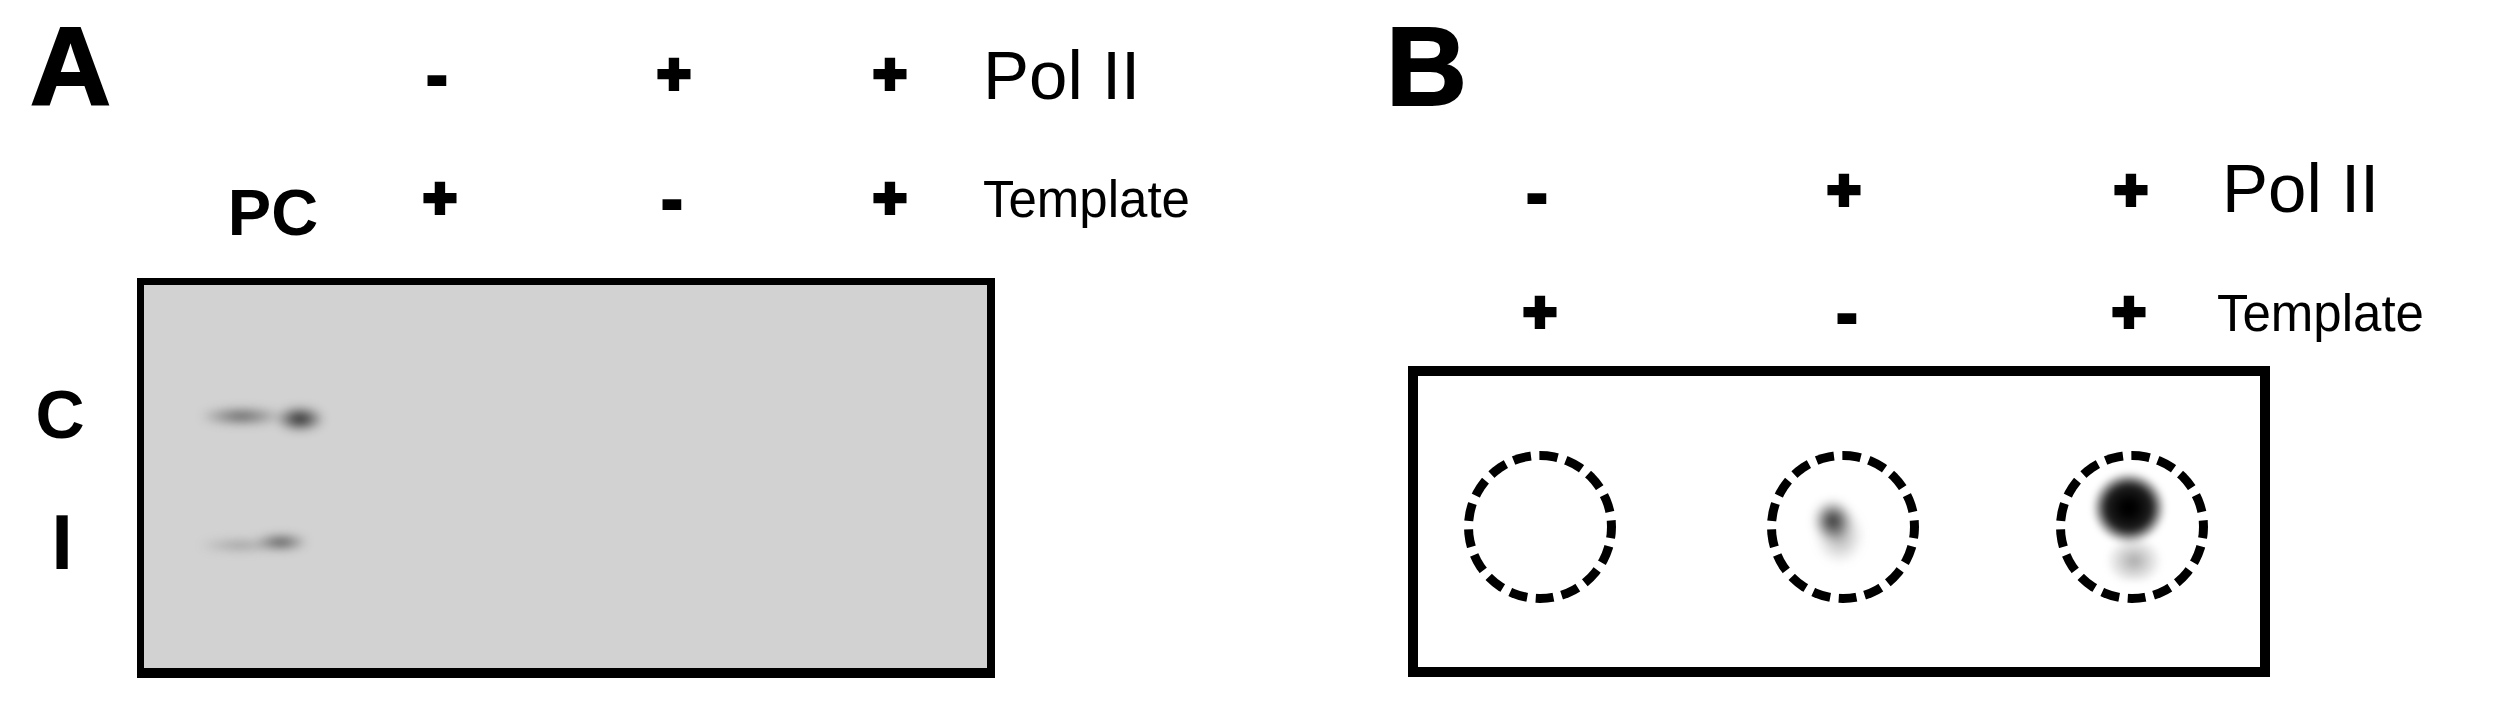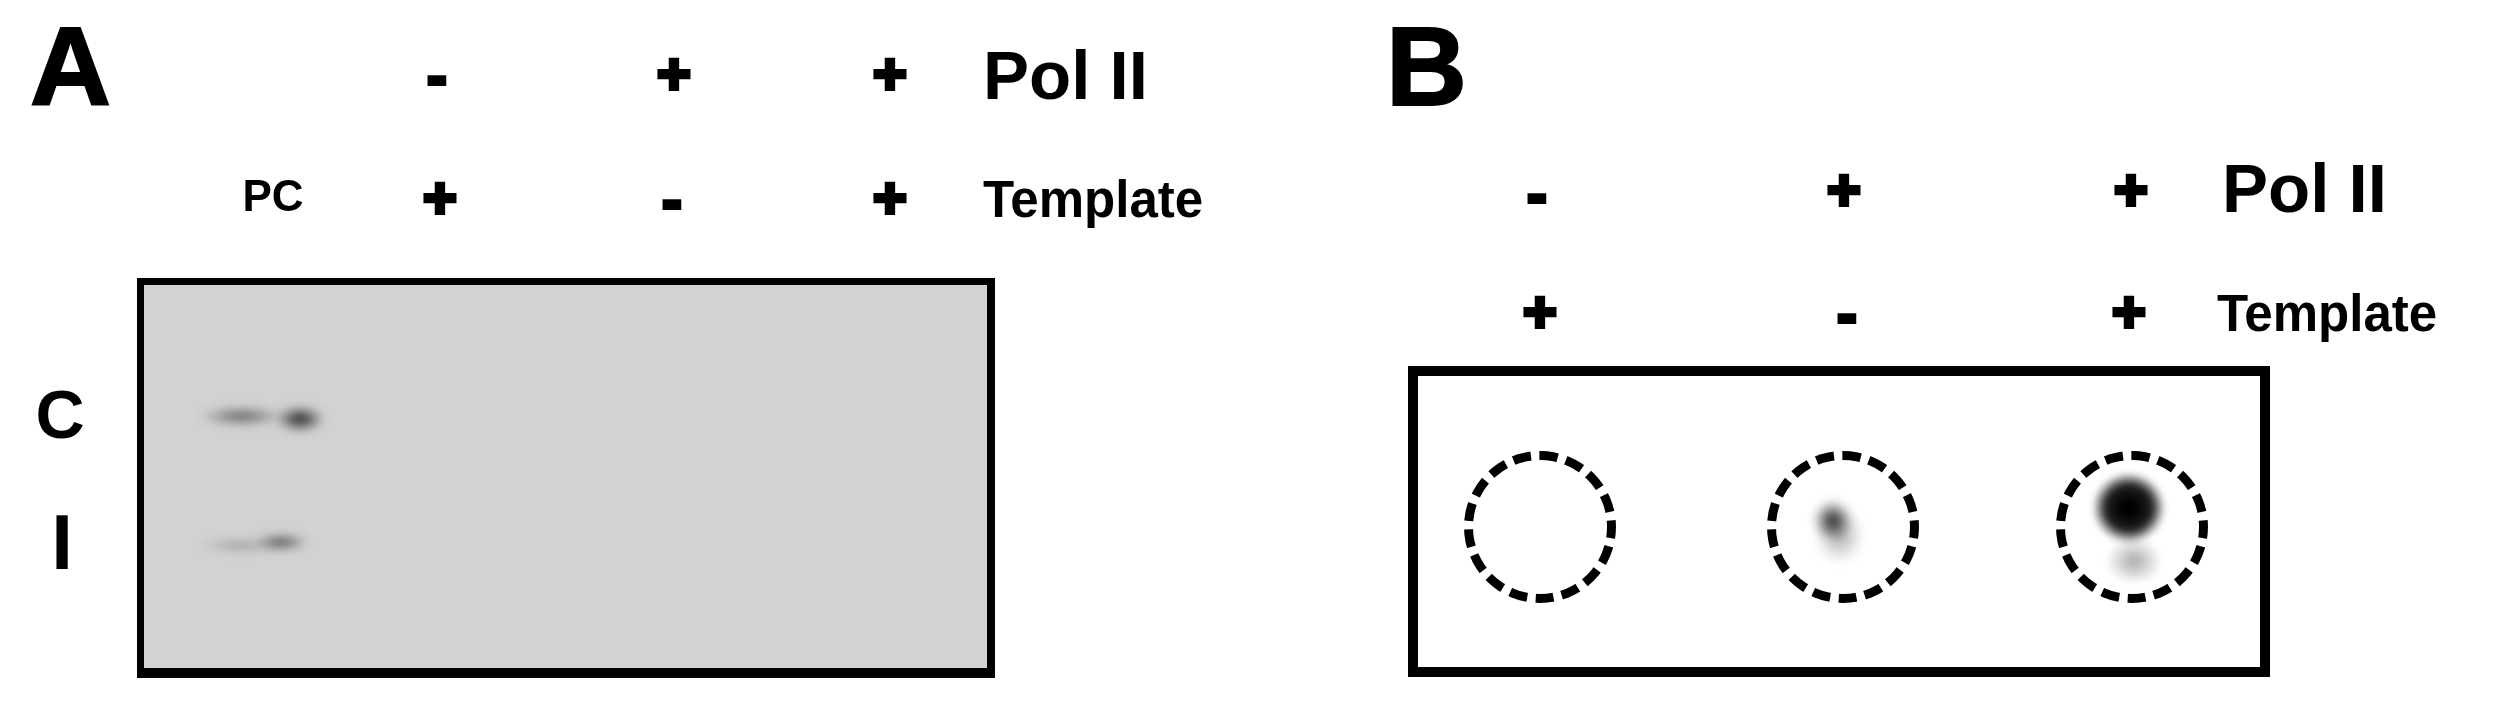--- a/index.html
+++ b/index.html
@@ -11,25 +11,25 @@
     position:absolute;font-size:112px;font-weight:bold;line-height:1;
     -webkit-text-stroke:2px #000;white-space:nowrap;
   }
   .sign{
     position:absolute;transform:translate(-50%,-50%);
     font-size:58px;font-weight:bold;line-height:1;
     -webkit-text-stroke:4px #000;white-space:nowrap;
   }
   .hdr{
     position:absolute;transform:translate(-50%,-50%);
-    font-size:44px;font-weight:bold;line-height:1;white-space:nowrap;
+    font-size:65px;font-weight:bold;line-height:1;white-space:nowrap;margin-top:16px;
   }
   .rowlab{
     position:absolute;transform:translateY(-50%);
-    font-size:69px;font-weight:bold;line-height:1;white-space:nowrap;
+    font-size:69px;font-weight:normal;line-height:1;white-space:nowrap;
   }
   .rowlab.small{font-size:51px;}
   .bandlab{
     position:absolute;transform:translate(-50%,-50%);
     font-size:68px;font-weight:bold;line-height:1;white-space:nowrap;
   }
   .bandlab.tall{font-size:78px;}
   .gel{
     position:absolute;left:137px;top:278px;width:858px;height:400px;
     box-sizing:border-box;background:#d2d2d2;

